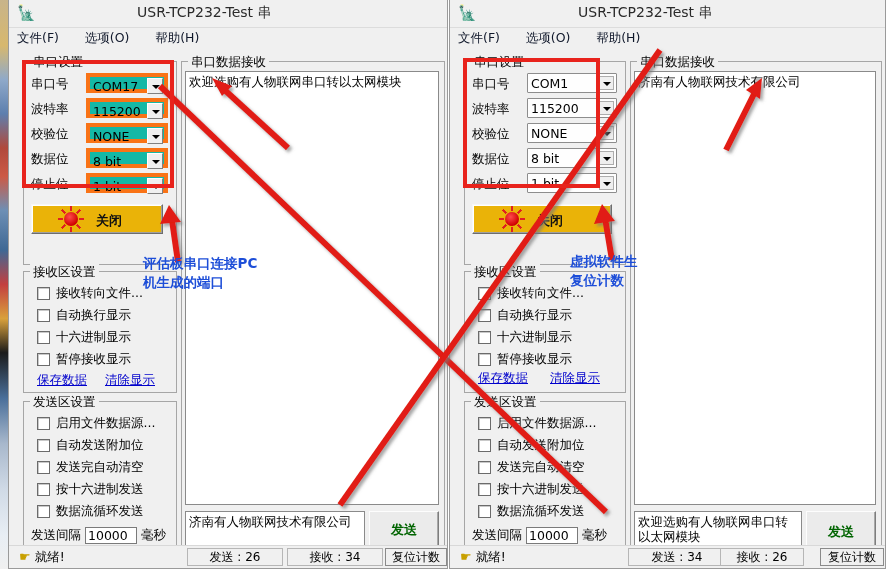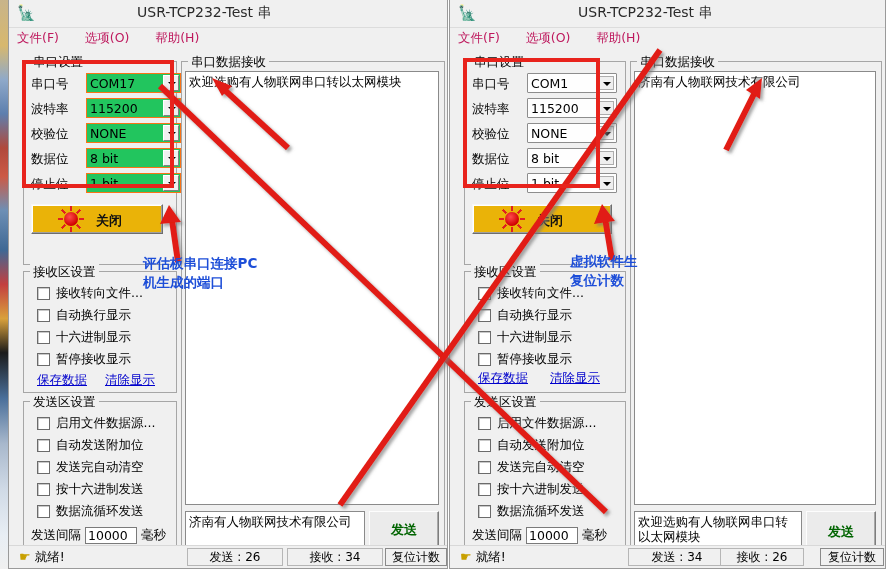--- a/index.html
+++ b/index.html
@@ -34,40 +34,40 @@
   }
   .titlebar .tb-title{
     position:absolute;left:0;right:0;top:4px;text-align:center;
     font-size:14px;color:#2a2a2a;white-space:nowrap;overflow:hidden;
     font-family:"DejaVu Sans","Liberation Sans",sans-serif;
   }
   .win-left .tb-title{padding-left:128px;text-align:left;}
   .win-right .tb-title{padding-left:128px;text-align:left;}
 
   .menubar{height:21px;background:#f0f0f0;padding:2px 0 0 8px;box-sizing:border-box;}
-  .menubar span{display:inline-block;margin-right:22px;font-size:12.5px;color:#be185d;cursor:default;text-align:center;}
+  .menubar span{display:inline-block;margin-right:22px;font-size:12.5px;color:#0f172a;cursor:default;text-align:center;}
 
   .client{position:relative;height:520px;background:#f0f0f0;}
 
   
   .grp{position:absolute;border:1px solid #a6a6a6;background:transparent;}
   .grp>.grp-title{
     position:absolute;top:-8px;left:6px;background:#f0f0f0;padding:0 3px;
     font-size:12.5px;color:#000;white-space:nowrap;
   }
 
   
   .combo-row{position:absolute;left:6px;height:22px;width:138px;}
   .combo-row .lbl{
     position:absolute;left:0;top:3px;width:52px;text-align:justify;
     font-size:12.5px;color:#000;white-space:nowrap;
   }
   .combo{
-    position:absolute;left:55px;top:0;width:95px;height:20px;
-    background:#22c55e;border:1px solid #f97316;box-sizing:border-box;
+    position:absolute;left:55px;top:0;width:82px;height:20px;
+    background:#14b8a6;border:4px solid #f97316;box-sizing:border-box;
   }
   .combo .val{position:absolute;left:3px;top:2px;font-size:12.5px;color:#000;white-space:nowrap;}
   .combo .arrow{
     position:absolute;right:1px;top:1px;width:16px;height:16px;
     background:#f0f0f0;border:1px solid #fff;border-right-color:#808080;border-bottom-color:#808080;
     box-sizing:border-box;
   }
   .combo .arrow:after{
     content:"";position:absolute;left:4px;top:6px;
     border-left:4px solid transparent;border-right:4px solid transparent;border-top:4px solid #000;

